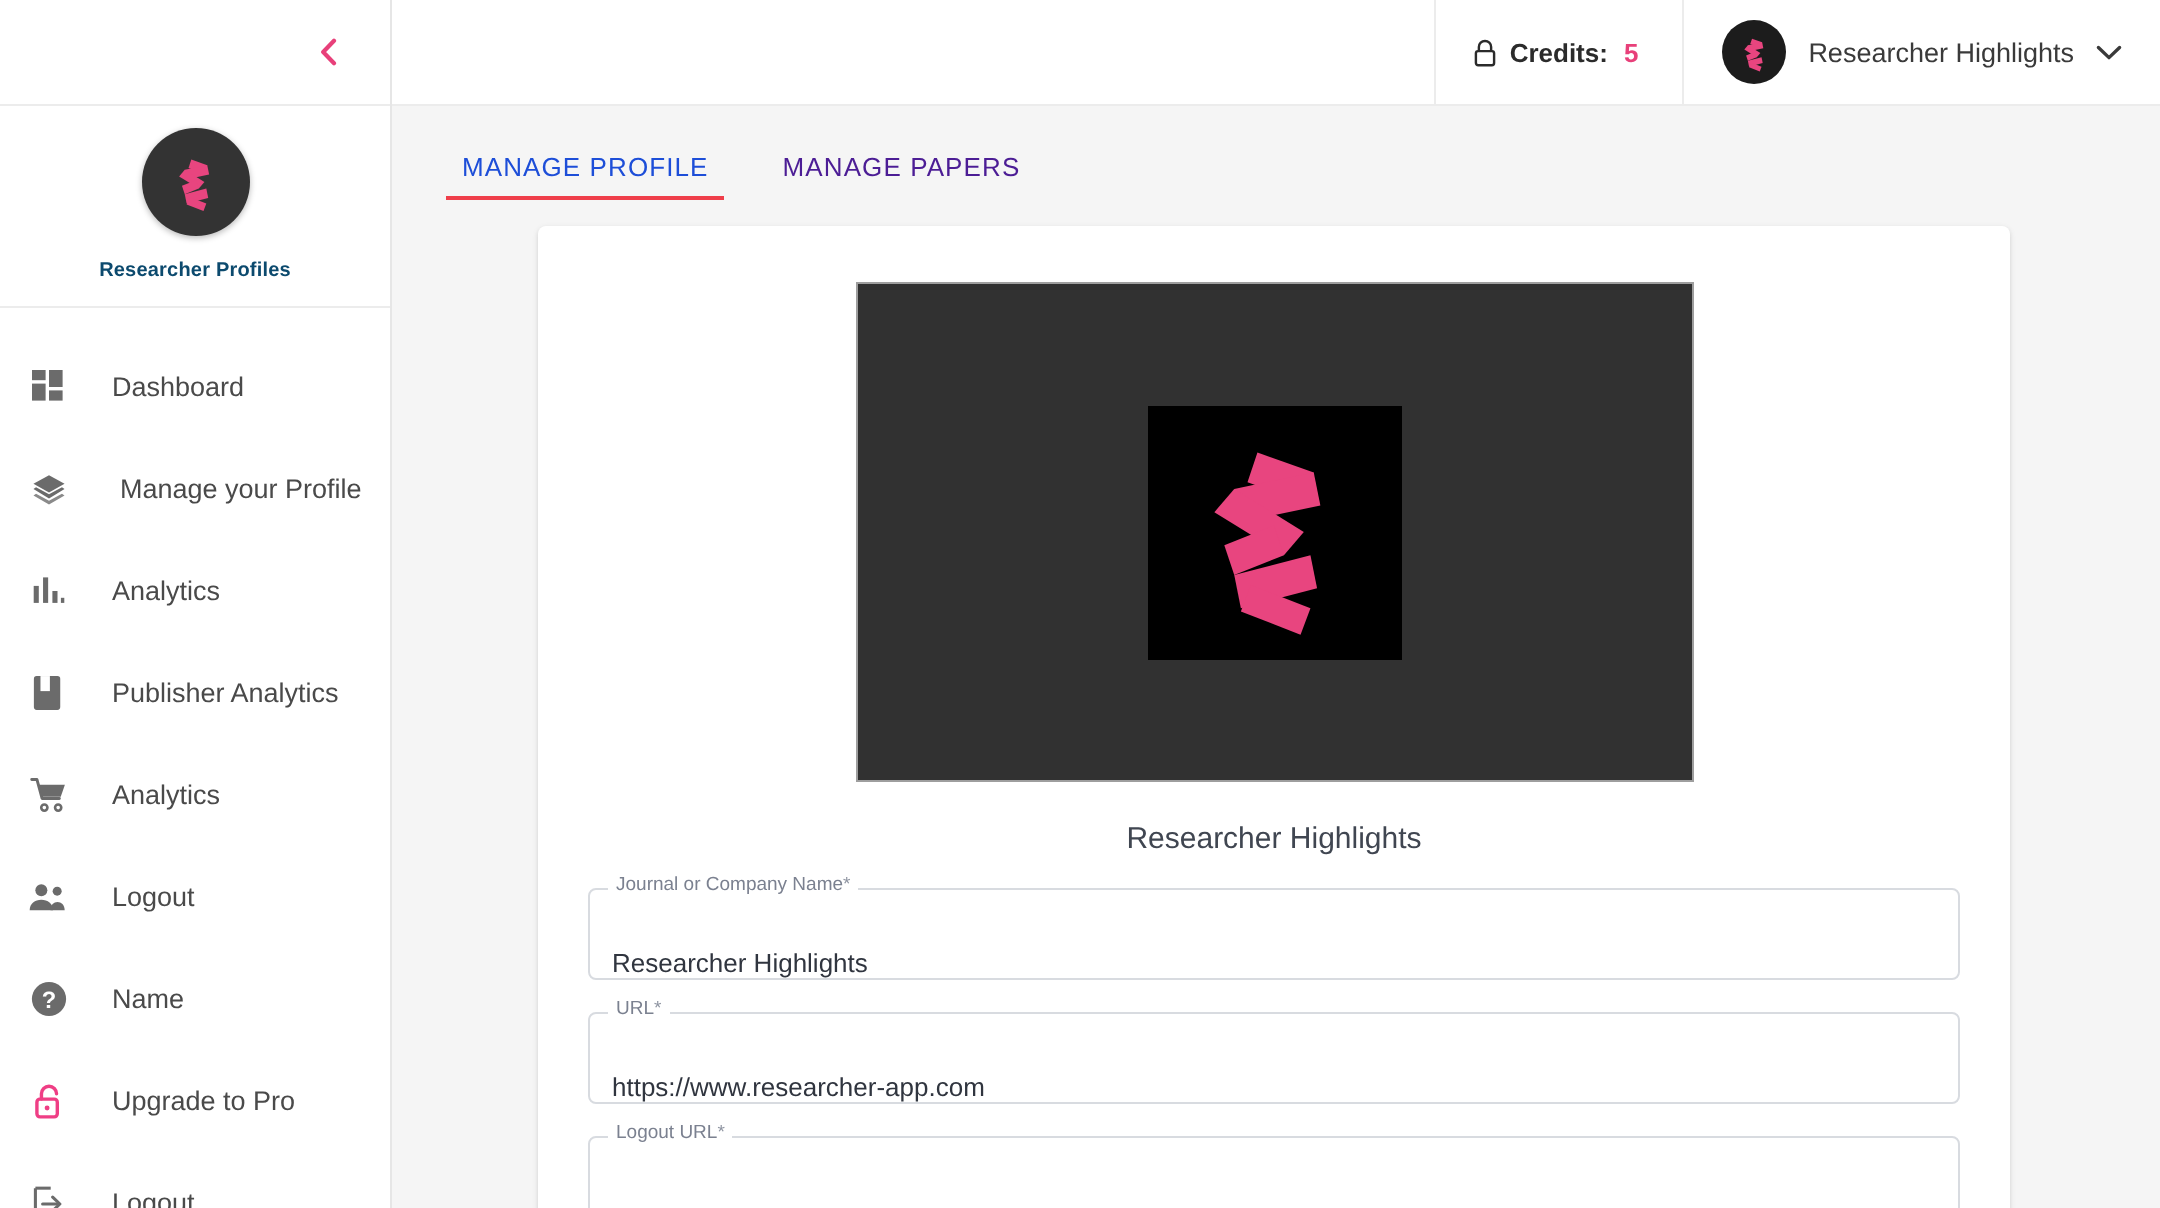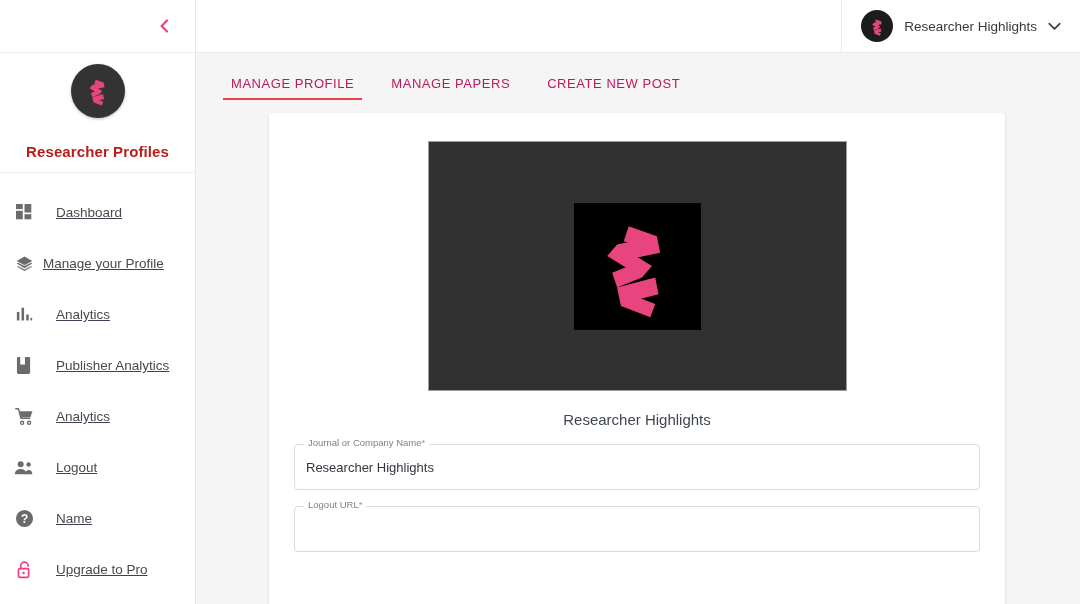--- a/index.html
+++ b/index.html
@@ -60,53 +60,52 @@
     width: 54px;
     height: 54px;
     border-radius: 50%;
     background: #333333;
     display: flex;
     align-items: center;
     justify-content: center;
     box-shadow: 0 1px 3px rgba(0,0,0,.28);
   }
   .brand-name {
-    margin-top: 25px;
-    font-size: 15px;
+    margin-top: 12px;
+    font-size: 10px;
     font-weight: bold;
-    color: #b91c1c;
+    color: #0c4a6e;
     letter-spacing: .1px;
   }
 
   .nav {
     padding-top: 14px;
   }
   .nav-item {
     display: flex;
     align-items: center;
     height: 51px;
     padding-left: 11px;
     box-sizing: border-box;
     cursor: pointer;
-    text-decoration: underline;
   }
   .nav-icon {
     width: 26px;
     height: 24px;
     display: flex;
     align-items: center;
     justify-content: center;
     flex: 0 0 26px;
   }
   .nav-label {
     margin-left: 19px;
     font-size: 13.5px;
     color: #4a4a4a;
   }
-  .nav-item.indent .nav-label { margin-left: 6px; }
+  .nav-item.indent .nav-label { margin-left: 23px; }
 
   
   .main {
     flex: 1;
     height: 604px;
     display: flex;
     flex-direction: column;
     background: #f5f5f5;
     min-width: 0;
   }
@@ -171,31 +170,31 @@
     flex: 0 0 47px;
     background: #f5f5f5;
     display: flex;
     align-items: flex-end;
     padding-left: 27px;
     box-sizing: border-box;
   }
   .tab {
     font-size: 13px;
     letter-spacing: .55px;
-    color: #be185d;
+    color: #4c1d95;
     padding: 0 8px 9px 8px;
     margin-right: 21px;
     cursor: pointer;
     position: relative;
     background: none;
     border: none;
     font-family: inherit;
   }
   .tab.active {
-    color: #be185d;
+    color: #1d4ed8;
   }
   .tab.active::after {
     content: "";
     position: absolute;
     left: 0;
     right: 0;
     bottom: 0;
     height: 2px;
     background: #ef3e4a;
   }
@@ -243,21 +242,21 @@
 
   .field {
     position: relative;
     margin: 0 0 16px 0;
     height: 46px;
     border: 1px solid #d8dbe0;
     border-radius: 4px;
     box-sizing: border-box;
     background: #ffffff;
     display: flex;
-    align-items: center;
+    align-items: flex-end;
   }
   .field-legend {
     position: absolute;
     top: -7px;
     left: 9px;
     background: #ffffff;
     padding: 0 4px;
     font-size: 9.5px;
     color: #7b8190;
     line-height: 1;
@@ -413,20 +412,28 @@
         </span>
         <span class="nav-label">Logout</span>
       </div>
 
     </nav>
   </aside>
 
   <section class="main">
 
     <header class="topbar">
+      <div class="credits">
+        <svg width="13" height="15" viewBox="0 0 14 16">
+          <path d="M3.7 7 V4.8 a3.3 3.3 0 0 1 6.6 0 V7" fill="none" stroke="#2b2b2b" stroke-width="1.3"></path>
+          <rect x="2.1" y="7" width="9.8" height="7.6" rx="1.2" fill="none" stroke="#2b2b2b" stroke-width="1.3"></rect>
+        </svg>
+        <span class="credits-label">Credits:</span>
+        <span class="credits-value">5</span>
+      </div>
 
       <div class="account">
         <span class="account-avatar">
           <svg width="19" height="19" viewBox="0 0 64 64">
             <g fill="#e8457f">
               <polygon points="27,8 44,14 41,23 24,17"></polygon>
               <polygon points="20,19 44,14 46,24 22,29"></polygon>
               <polygon points="20,19 41,32 35,39 14,26"></polygon>
               <polygon points="35,39 20,45 17,36 32,30"></polygon>
               <polygon points="20,45 43,39 45,49 22,55"></polygon>
@@ -437,21 +444,20 @@
         <span class="account-name">Researcher Highlights</span>
         <svg width="13" height="9" viewBox="0 0 14 9">
           <path d="M1.3 1.5 L7 7 L12.7 1.5" fill="none" stroke="#3a3a3a" stroke-width="1.8" stroke-linecap="round" stroke-linejoin="round"></path>
         </svg>
       </div>
     </header>
 
     <nav class="tabs">
       <button class="tab active">MANAGE PROFILE</button>
       <button class="tab">MANAGE PAPERS</button>
-      <button class="tab">CREATE NEW POST</button>
     </nav>
 
     <div class="content-area">
       <div class="card">
 
         <div class="banner">
           <div class="banner-inner">
             <svg width="106" height="106" viewBox="0 0 64 64">
               <g fill="#e8457f">
                 <polygon points="27,8 44,14 41,23 24,17"></polygon>
@@ -467,20 +473,26 @@
 
         <div class="profile-title">Researcher Highlights</div>
 
         <div class="field">
           <span class="field-legend">
             <span>Journal or Company Name</span><span class="req">*</span>
           </span>
           <input class="field-value" type="text" readonly="" value="Researcher Highlights" style="">
         </div>
 
+        <div class="field">
+          <span class="field-legend">
+            <span>URL</span><span class="req">*</span>
+          </span>
+          <input class="field-value" type="text" readonly="" value="https://www.researcher-app.com" style="">
+        </div>
 
         <div class="field">
           <span class="field-legend">
             <span>Logout URL</span><span class="req">*</span>
           </span>
         </div>
 
       </div>
     </div>
 

